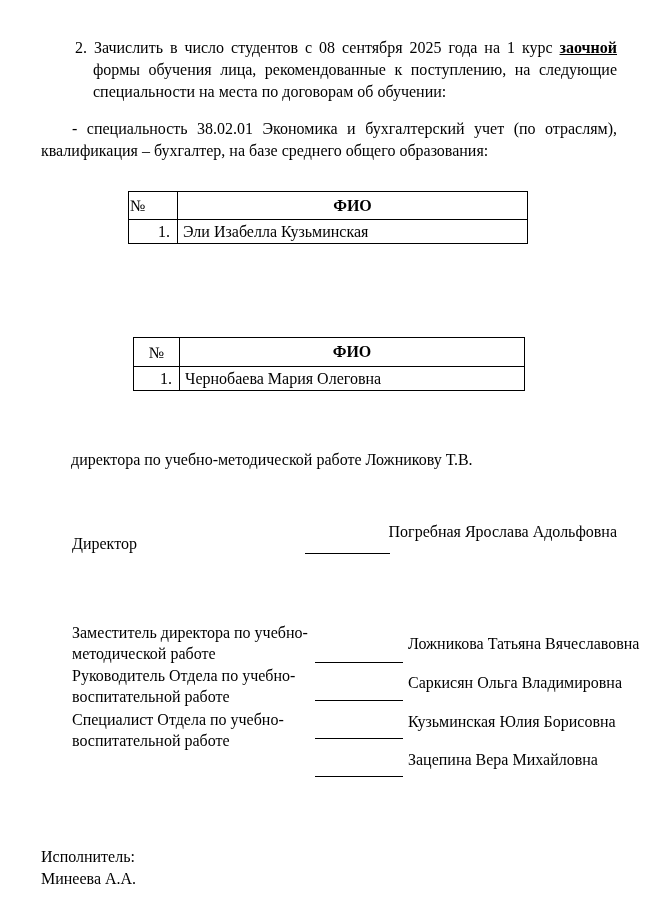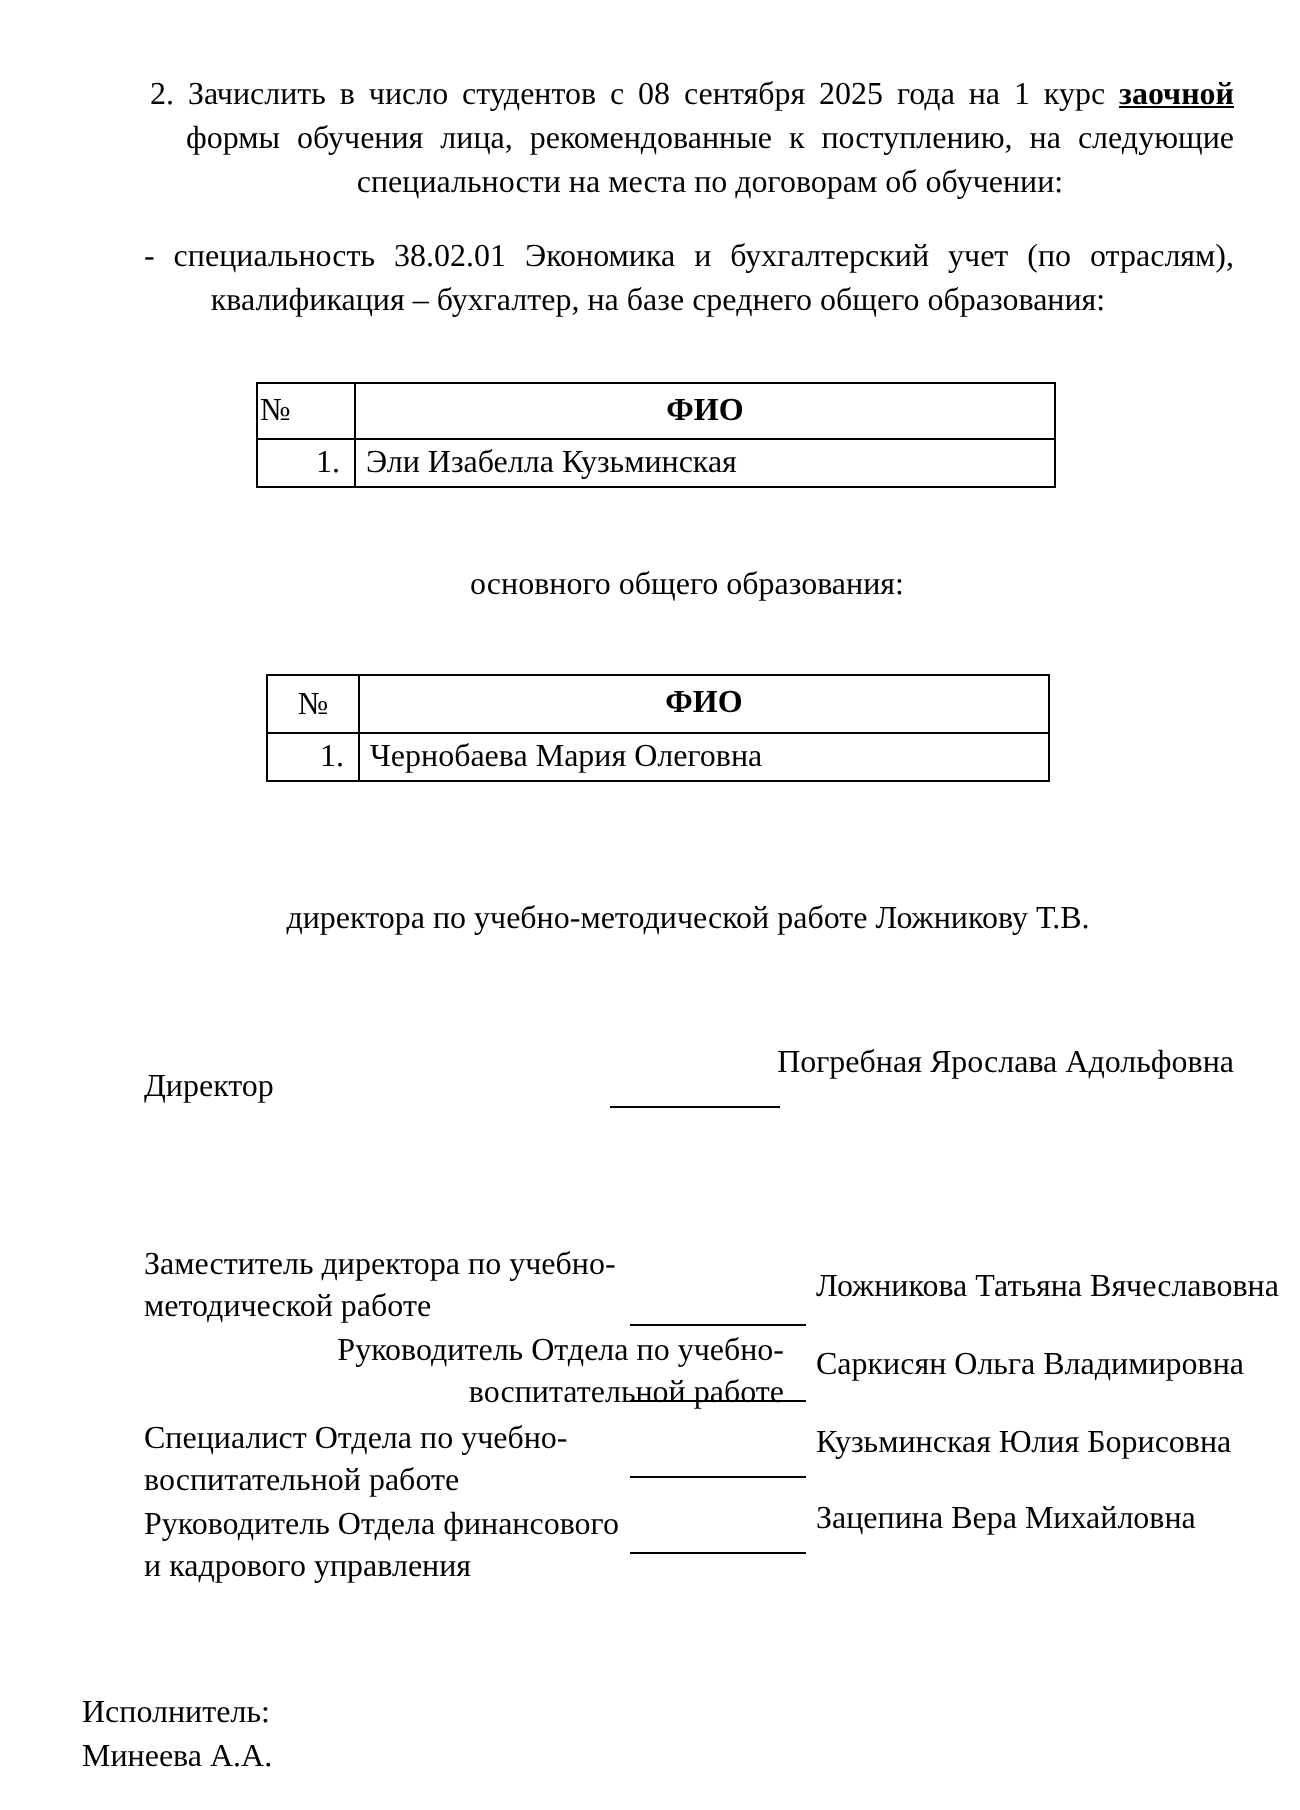--- a/index.html
+++ b/index.html
@@ -5,21 +5,21 @@
 <style>
   html,body{margin:0;padding:0;}
   body{
     width:650px;height:905px;background:#ffffff;color:#000000;
     font-family:"Liberation Serif", serif;font-size:16px;
     -webkit-font-smoothing:antialiased;
   }
   .page{position:relative;width:650px;height:905px;background:#ffffff;overflow:hidden;}
   .blk{position:absolute;line-height:22px;}
   .jline{text-align:justify;text-align-last:justify;}
-  .lline{text-align:center;}
+  .lline{text-align:left;}
   .bold{font-weight:bold;text-decoration:underline;}
   table.fio{
     position:absolute;border-collapse:collapse;table-layout:fixed;
     font-size:16px;line-height:20px;
   }
   table.fio td{border:1px solid #000000;overflow:hidden;}
   td.num-head-left{width:47px;text-align:left;vertical-align:bottom;padding:0 0 3px 1px;}
   td.num-head-center{width:45px;text-align:center;vertical-align:bottom;padding:0 0 3px 0;}
   td.fio-head{font-weight:bold;text-align:center;vertical-align:middle;}
   td.num-cell{text-align:right;vertical-align:middle;padding:0 7px 0 0;}
@@ -51,21 +51,20 @@
       <td class="fio-head">ФИО</td>
     </tr>
     <tr style="height:24px;">
       <td class="num-cell">1.</td>
       <td class="name-cell">Эли Изабелла Кузьминская</td>
     </tr>
   </tbody>
     </table>
 
   <div class="blk" style="top:282px;left:70px;width:547px;">
-    <div class="lline">основного общего образования:</div>
   </div>
 
   <table class="fio" style="top:337px;left:133px;width:392px;">
     <tbody>
         <tr style="height:29px;">
       <td class="num-head-center">№</td>
       <td class="fio-head">ФИО</td>
     </tr>
     <tr style="height:24px;">
       <td class="num-cell">1.</td>
@@ -80,32 +79,30 @@
 
   <div class="blk" style="top:521px;right:33px;white-space:nowrap;">Погребная Ярослава Адольфовна</div>
   <div class="blk" style="top:533px;left:72px;text-align:right;">Директор</div>
   <div class="sig-line" style="top:553px;left:305px;width:85px;"></div>
 
   <div class="official-title" style="top:622px;">Заместитель директора по учебно-
 методической работе</div>
   <div class="official-name" style="top:633px;">Ложникова Татьяна Вячеславовна</div>
   <div class="sig-line" style="top:662px;left:315px;width:88px;"></div>
 
-  <div class="official-title" style="top:665px;text-align:right;">Руководитель Отдела по учебно-
+  <div class="official-title" style="top:665px;">Руководитель Отдела по учебно-
 воспитательной работе</div>
   <div class="official-name" style="top:672px;">Саркисян Ольга Владимировна</div>
   <div class="sig-line" style="top:700px;left:315px;width:88px;"></div>
 
   <div class="official-title" style="top:709px;">Специалист Отдела по учебно-
 воспитательной работе</div>
   <div class="official-name" style="top:711px;">Кузьминская Юлия Борисовна</div>
   <div class="sig-line" style="top:738px;left:315px;width:88px;"></div>
 
-  <div class="official-title" style="top:752px;">Руководитель Отдела финансового
-и кадрового управления</div>
   <div class="official-name" style="top:749px;">Зацепина Вера Михайловна</div>
   <div class="sig-line" style="top:776px;left:315px;width:88px;"></div>
 
   <div class="blk" style="top:846px;left:41px;">
     <div>Исполнитель:</div>
     <div>Минеева А.А.</div>
   </div>
 
 </div>
 

